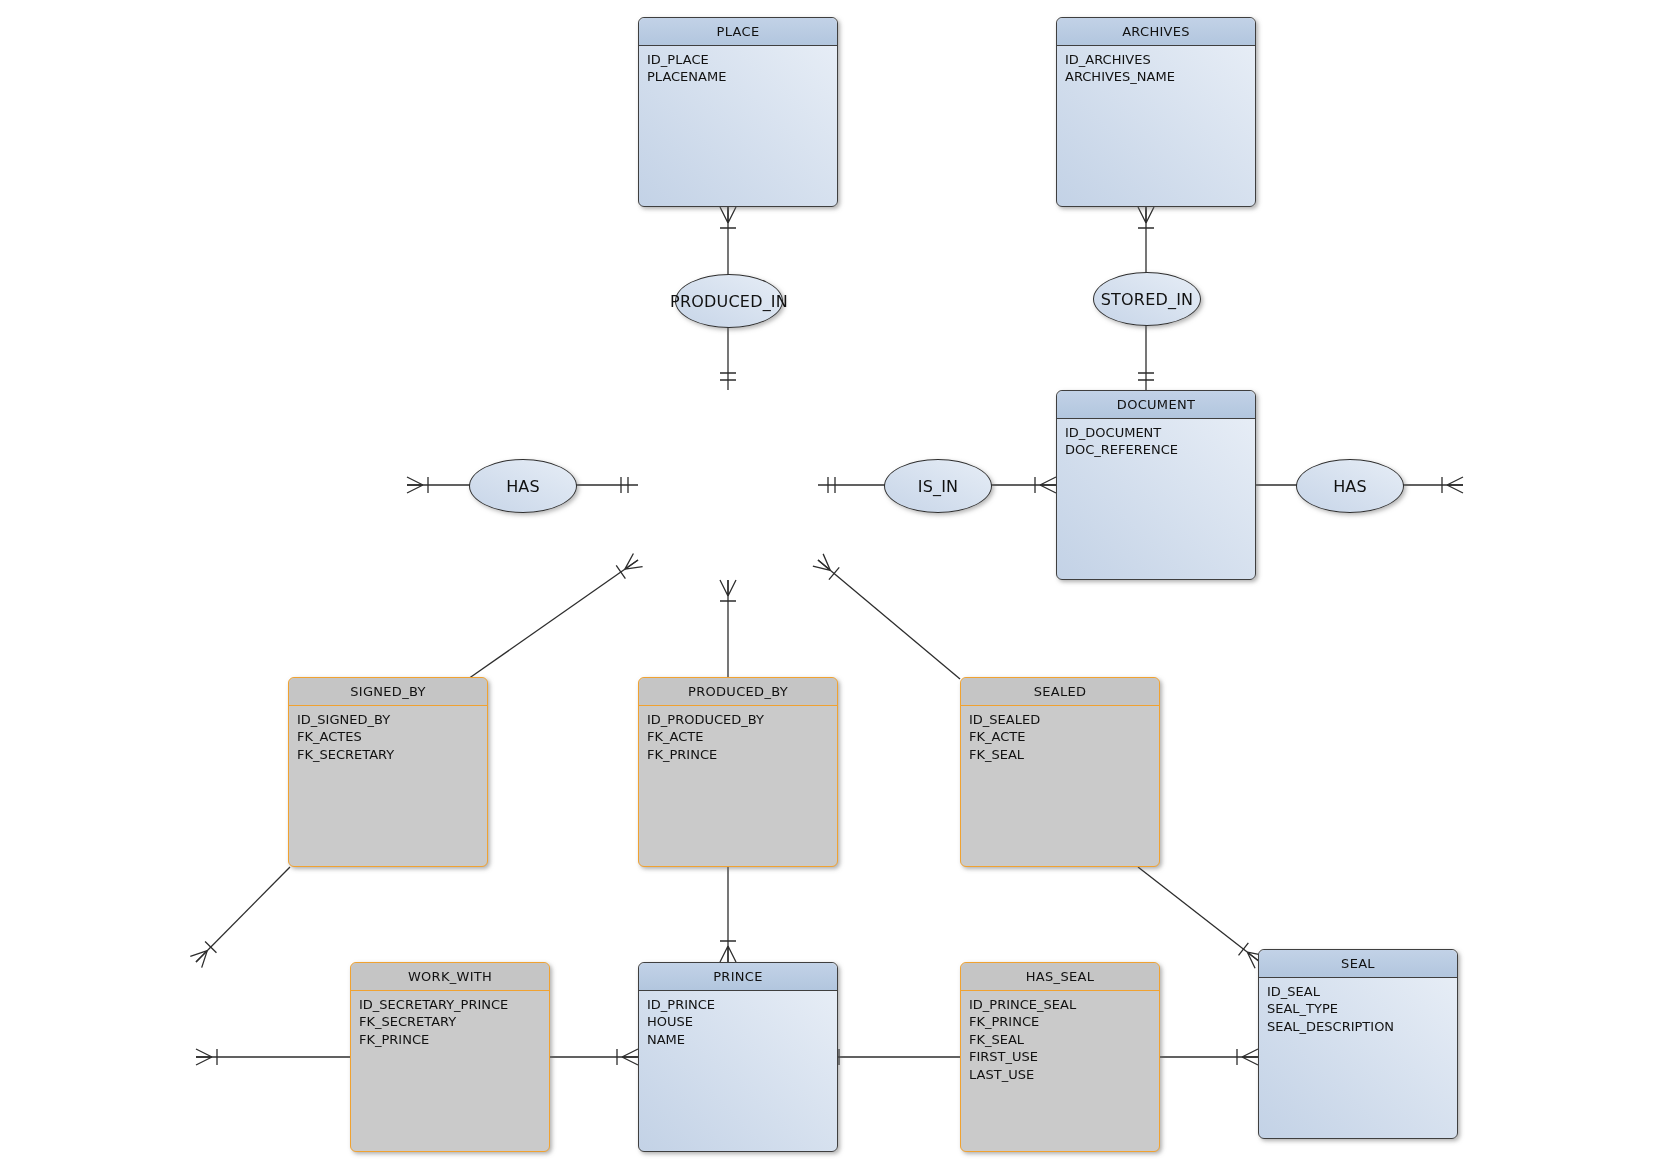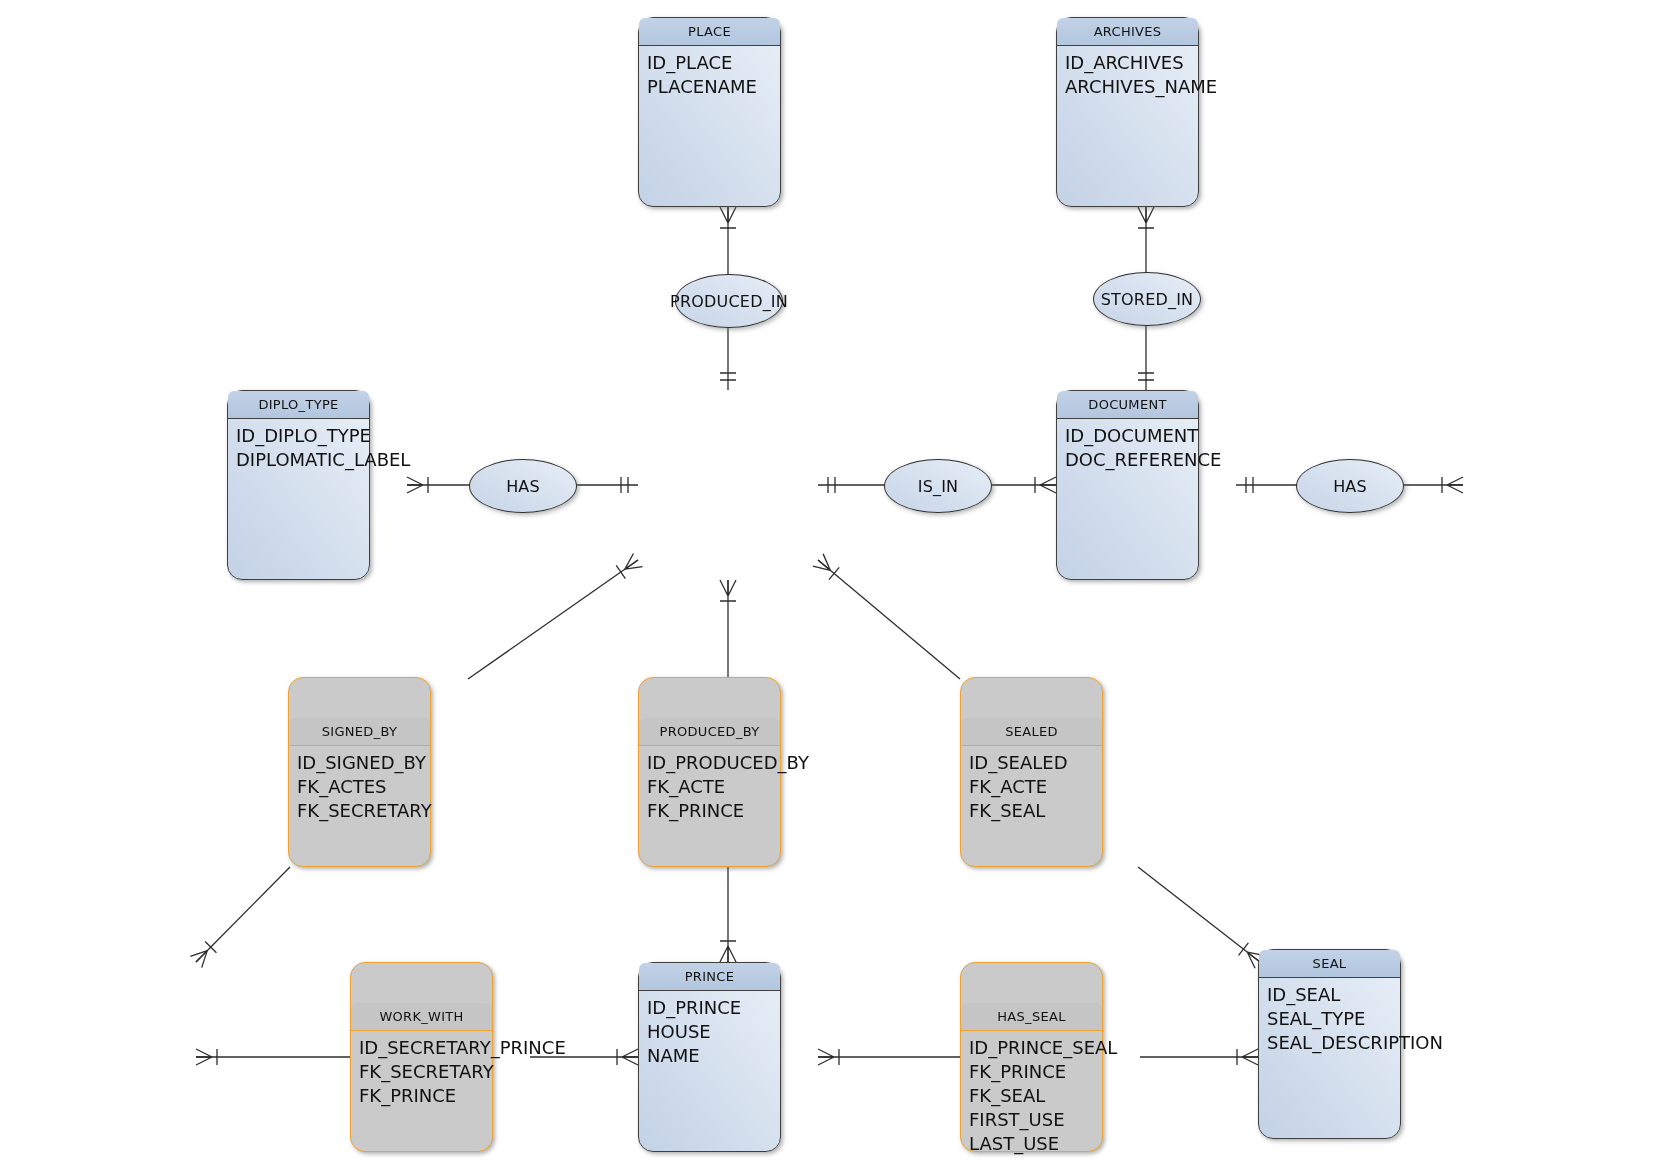--- a/index.html
+++ b/index.html
@@ -1,30 +1,30 @@
 <!DOCTYPE html>
 <html><head>
 <meta charset="utf-8">
 <style>
   html,body{margin:0;padding:0;background:#ffffff;}
   #canvas{position:relative;width:1656px;height:1171px;background:#ffffff;overflow:hidden;
           font-family:"DejaVu Sans","Liberation Sans",sans-serif;color:#111;}
   #wires{position:absolute;left:0;top:0;width:1656px;height:1171px;}
   #wires line, #wires path{stroke:#2d2d2d;stroke-width:1.3;fill:none;}
 
-  .node{position:absolute;width:143px;height:190px;border-radius:15px;
+  .node{position:absolute;width:200px;height:190px;border-radius:6px;
         box-shadow:2px 2px 4px rgba(110,110,110,.55);box-sizing:border-box;}
   .entity{border:1.4px solid #3f3f3f;background:linear-gradient(to top right,#c3d2e6 0%,#e9eff7 100%);}
   .assoc{border:1.6px solid #f0a231;background:#cacaca;}
   .hdr{height:27px;line-height:27px;text-align:center;font-size:13px;
        border-radius:6px 6px 0 0;letter-spacing:.3px;}
   .entity .hdr{background:linear-gradient(#c2d2e7,#b2c6de);border-bottom:1.4px solid #3f3f3f;}
-  .assoc .hdr{background:#c5c5c5;border-bottom:1.4px solid #f0a231;margin-top:40px;}
+  .assoc .hdr{background:#c5c5c5;border-bottom:1.4px solid #f0a231;}
   .attrs{padding:5px 8px;}
-  .attr{font-size:18px;line-height:1.34;white-space:nowrap;}
+  .attr{font-size:13px;line-height:1.34;white-space:nowrap;}
 
   .rel{position:absolute;width:106px;height:52px;border-radius:50%;
        border:1.4px solid #2f2f2f;background:linear-gradient(to top right,#c7d5e8 0%,#e6edf6 100%);
        box-shadow:2px 2px 4px rgba(110,110,110,.5);
        display:flex;align-items:center;justify-content:center;font-size:16px;letter-spacing:.2px;}
 </style>
 </head>
 <body>
 
 <div id="canvas">
@@ -161,27 +161,20 @@
   </div>
 
   <div class="node entity" style="left:1056px;top:17px">
     <div class="hdr">ARCHIVES</div>
     <div class="attrs">
       <div class="attr">ID_ARCHIVES</div>
       <div class="attr">ARCHIVES_NAME</div>
     </div>
   </div>
 
-  <div class="node entity" style="left:227px;top:390px">
-    <div class="hdr">DIPLO_TYPE</div>
-    <div class="attrs">
-      <div class="attr">ID_DIPLO_TYPE</div>
-      <div class="attr">DIPLOMATIC_LABEL</div>
-    </div>
-  </div>
 
 
   <div class="node entity" style="left:1056px;top:390px">
     <div class="hdr">DOCUMENT</div>
     <div class="attrs">
       <div class="attr">ID_DOCUMENT</div>
       <div class="attr">DOC_REFERENCE</div>
     </div>
   </div>
 

